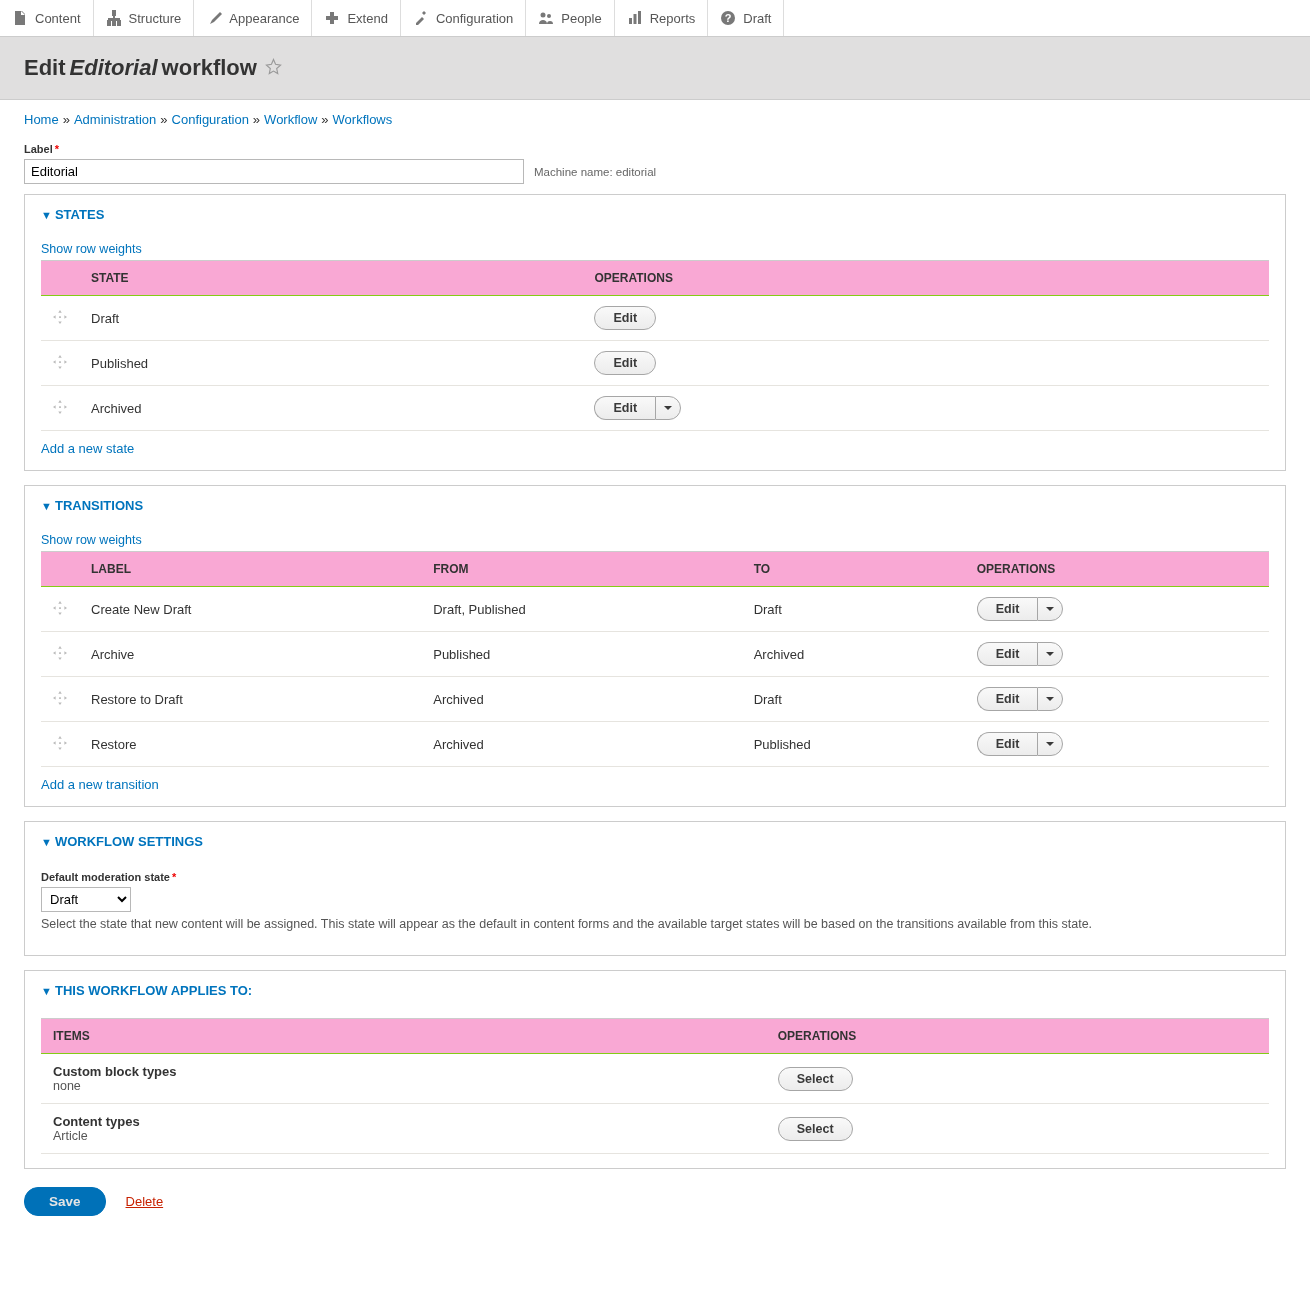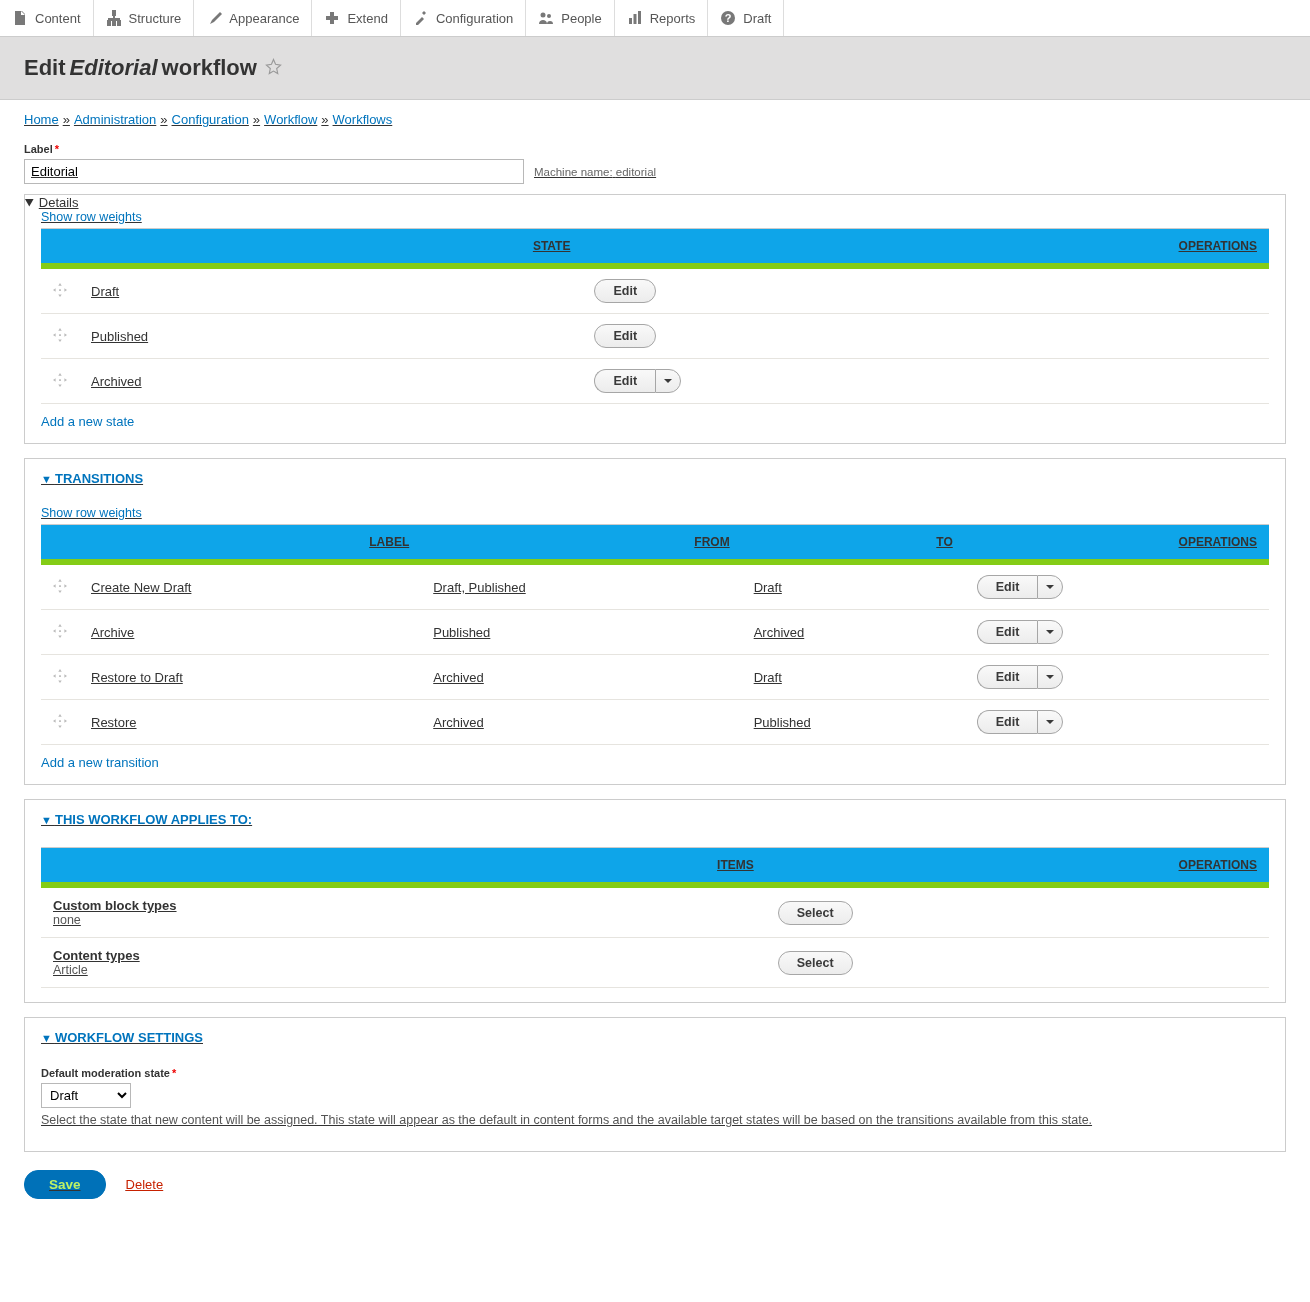--- a/index.html
+++ b/index.html
@@ -9,62 +9,62 @@
 .toolbar { display: flex; background: #fff; border-bottom: 1px solid #ccc; }
 .toolbar-item { display: flex; align-items: center; padding: 10px 12px; border-right: 1px solid #ddd; color: #565656; font-size: 13px; cursor: pointer; }
 .toolbar-item .ico { width: 16px; height: 16px; margin-right: 7px; display: inline-flex; align-items: center; justify-content: center; }
 .toolbar-item svg { fill: #787878; }
 
 .titlebar { background: #e0dfdf; border-bottom: 1px solid #ccc; padding: 18px 24px; }
 .titlebar h1 { font-size: 22px; font-weight: bold; color: #333; display: inline-flex; align-items: center; }
 .titlebar h1 em { font-style: italic; margin: 0 4px; }
 .star { margin-left: 8px; cursor: pointer; }
 
-.main { padding: 12px 24px 30px; text-decoration: underline; }
+.main { padding: 12px 24px 30px; }
 .breadcrumb { margin-bottom: 14px; font-size: 13px; }
 .breadcrumb span.sep { margin: 0 4px; color: #333; }
 
 .form-item { margin-bottom: 10px; }
 .form-item label { font-weight: bold; font-size: 11px; display: inline-block; margin-bottom: 4px; }
 .req { color: #e00; margin-left: 2px; }
 .inline-row { display: flex; align-items: center; gap: 6px; }
 input[type=text] { border: 1px solid #b8b8b8; padding: 4px 6px; font-size: 13px; width: 500px; background: #fff; }
 .machine-name { font-size: 11.5px; color: #666; margin-left: 4px; }
 
 details { border: 1px solid #ccc; margin-bottom: 14px; padding: 0; }
 details[open] > summary { margin-bottom: 8px; }
 summary { padding: 12px 16px; font-weight: bold; color: #0074bd; font-size: 13px; cursor: pointer; text-transform: uppercase; list-style: none; }
 summary::-webkit-details-marker { display: none; }
 summary::before { content: "▼ "; font-size: 11px; }
 .details-body { padding: 0 16px 14px; }
 
 .row-weights { text-align: left; font-size: 12.5px; margin-bottom: 4px; }
 
 table { width: 100%; border-collapse: collapse; }
-th { text-align: right; background: #0ea5e9; border-top: 1px solid #ccc; border-bottom: 6px solid #84cc16; padding: 10px 12px; font-size: 12px; font-weight: bold; text-transform: uppercase; color: #333; }
+th { text-align: left; background: #f9a8d4; border-top: 1px solid #ccc; border-bottom: 1px solid #84cc16; padding: 10px 12px; font-size: 12px; font-weight: bold; text-transform: uppercase; color: #333; }
 td { border-bottom: 1px solid #e6e4df; padding: 10px 12px; font-size: 13px; vertical-align: middle; }
 .drag { color: #888; cursor: move; width: 20px; text-align: center; }
 .drag svg { fill: #888; }
 
 .btn { display: inline-block; background: linear-gradient(#f9f9f9, #ececec); border: 1px solid #a6a6a6; border-radius: 12px; padding: 4px 18px; font-size: 12.5px; font-weight: bold; color: #3a3a3a; cursor: pointer; text-align: center; }
 .btn-drop { display: inline-flex; align-items: stretch; }
 .btn-drop .btn { border-radius: 12px 0 0 12px; border-right: none; }
 .btn-drop .drop { background: linear-gradient(#f9f9f9, #ececec); border: 1px solid #a6a6a6; border-radius: 0 12px 12px 0; padding: 4px 8px; cursor: pointer; display: flex; align-items: center; }
 .btn-drop .drop svg { width: 8px; height: 8px; fill: #3a3a3a; }
 
 .addlink { display: inline-block; margin-top: 10px; font-size: 13px; }
 
 .item-sub { color: #555; font-size: 12.5px; }
 .item-title { font-weight: bold; }
 
 select { border: 1px solid #b8b8b8; padding: 3px 4px; font-size: 13px; background: #fff; min-width: 90px; }
 .desc { color: #555; font-size: 12.5px; margin-top: 5px; }
 
 .actions { margin-top: 18px; display: flex; align-items: center; gap: 20px; }
-.btn-primary { background: #0071b8; color: #bef264; border: 1px solid #0071b8; border-radius: 14px; padding: 6px 24px; font-size: 13.5px; font-weight: bold; cursor: pointer; }
+.btn-primary { background: #0071b8; color: #e5e5e5; border: 1px solid #0071b8; border-radius: 14px; padding: 6px 24px; font-size: 13.5px; font-weight: bold; cursor: pointer; }
 .delete-link { color: #c72100; text-decoration: underline; font-size: 13px; }
 </style>
 </head>
 <body>
 
 <div class="toolbar" id="toolbar">
     <div class="toolbar-item">
       <span class="ico">
         <svg viewBox="0 0 16 16" width="16" height="16">
           <path d="M3 1h7l3 3v11H3z M9 1v4h4" fill="#787878"></path>
@@ -155,20 +155,21 @@
     <label><span>Label</span><span class="req">*</span></label>
     <div class="inline-row">
       <input type="text" value="Editorial" style="">
       <span class="machine-name">
         <span>Machine name:</span> <span>editorial</span>
       </span>
     </div>
   </div>
 
   <details open="">
+    <summary>States</summary>
     <div class="details-body">
       <div class="row-weights"><a>Show row weights</a></div>
       <table>
         <thead>
             <tr>
           <th style="width:30px"></th>
           <th>STATE</th>
           <th>OPERATIONS</th>
         </tr>
           </thead>
@@ -282,63 +283,63 @@
                   <span class="drop">
                     <svg viewBox="0 0 8 8">
                       <path d="M0 2l4 4 4-4z"></path>
                     </svg>
                   </span>
                 </span></td>
             </tr>
           </tbody>
       </table>
       <a class="addlink">Add a new transition</a>
-    </div>
-  </details>
-
-  <details open="">
-    <summary>This workflow applies to:</summary>
-    <div class="details-body">
-      <table>
-        <thead>
-            <tr>
-          <th>ITEMS</th>
-          <th>OPERATIONS</th>
-        </tr>
-          </thead>
-        <tbody id="applies-body">
-            <tr>
-              <td>
-                <div class="item-title">Custom block types</div>
-                <div class="item-sub">none</div>
-              </td>
-              <td><span class="btn">Select</span></td>
-            </tr>
-            <tr>
-              <td>
-                <div class="item-title">Content types</div>
-                <div class="item-sub">Article</div>
-              </td>
-              <td><span class="btn">Select</span></td>
-            </tr>
-          </tbody>
-      </table>
     </div>
   </details>
 
   <details open="">
     <summary>Workflow Settings</summary>
     <div class="details-body">
       <div class="form-item">
         <label><span>Default moderation state</span><span class="req">*</span></label><br>
         <select>
           <option>Draft</option>
         </select>
         <div class="desc">Select the state that new content will be assigned. This state will appear as the default in content forms and the available target states will be based on the transitions available from this state.</div>
       </div>
     </div>
   </details>
 
+  <details open="">
+    <summary>This workflow applies to:</summary>
+    <div class="details-body">
+      <table>
+        <thead>
+            <tr>
+          <th>ITEMS</th>
+          <th>OPERATIONS</th>
+        </tr>
+          </thead>
+        <tbody id="applies-body">
+            <tr>
+              <td>
+                <div class="item-title">Custom block types</div>
+                <div class="item-sub">none</div>
+              </td>
+              <td><span class="btn">Select</span></td>
+            </tr>
+            <tr>
+              <td>
+                <div class="item-title">Content types</div>
+                <div class="item-sub">Article</div>
+              </td>
+              <td><span class="btn">Select</span></td>
+            </tr>
+          </tbody>
+      </table>
+    </div>
+  </details>
+
   <div class="actions">
     <button class="btn-primary">Save</button>
     <a class="delete-link">Delete</a>
   </div>
 </div>
 
 </body></html>

